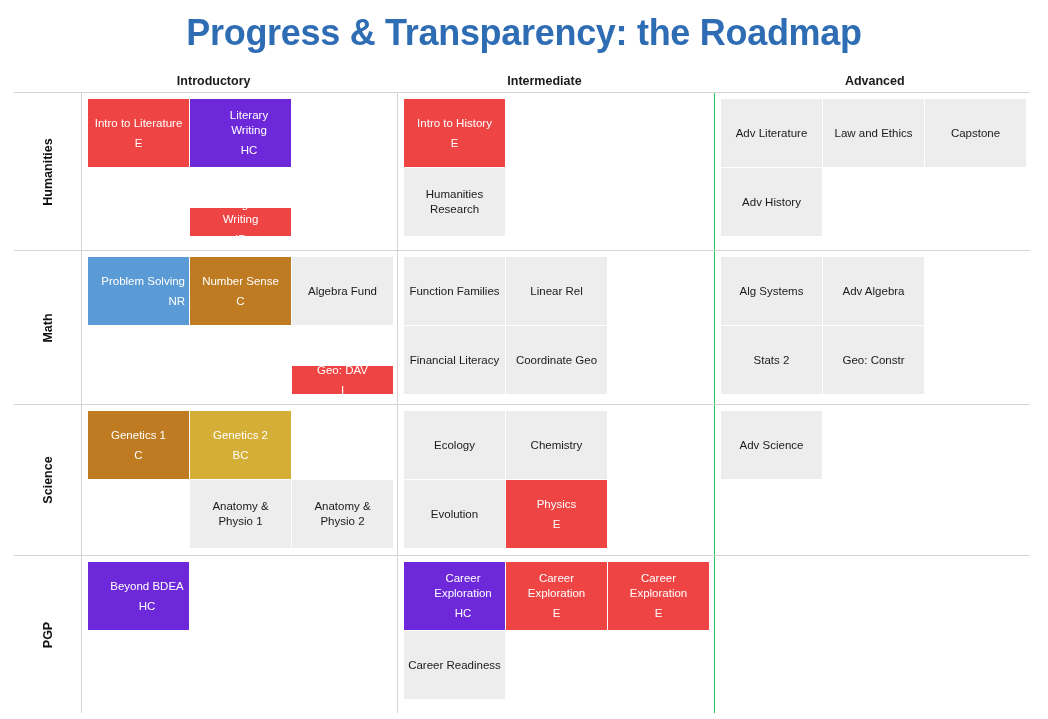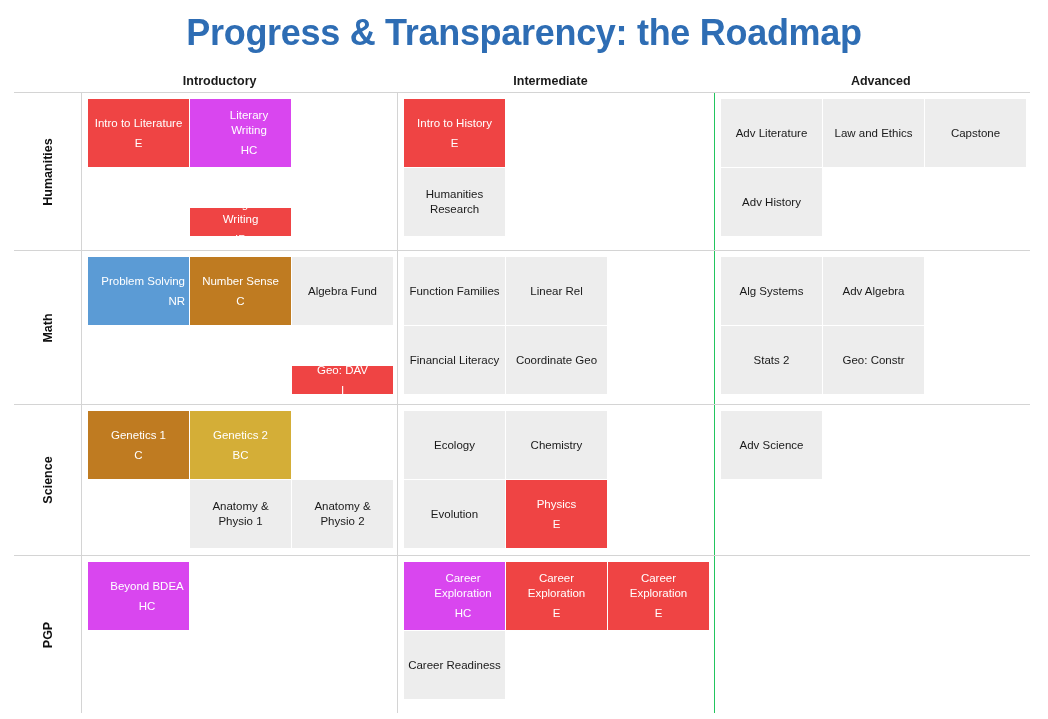--- a/index.html
+++ b/index.html
@@ -26,21 +26,21 @@
     font-weight: bold;
     color: #2E6DB4;
     letter-spacing: -0.3px;
     line-height: 50px;
     white-space: nowrap;
   }
 
   
   .col-headers {
     position: absolute;
-    left: 76px; top: 70px;
+    left: 70px; top: 70px;
     width: 948px; height: 22px;
     display: flex;
     gap: 43px;
   }
   .col-header {
     font-size: 12.5px;
     font-weight: bold;
     color: #1a1a1a;
     text-align: center;
     line-height: 22px;
@@ -114,21 +114,21 @@
     padding: 3px 4px;
     overflow: hidden;
   }
   .card .cname { display: block; }
   .card .ccode { display: block; margin-top: 5px; }
   .card.empty { background: transparent; }
 
   
   .c-grey   { background: #EDEDED; color: #1a1a1a; }
   .c-navy   { background: #ef4444; color: #ffffff; }
-  .c-green  { background: #d946ef; color: #ffffff; padding-left: 21px; }
+  .c-green  { background: #6d28d9; color: #ffffff; padding-left: 21px; }
   .c-mgrey  { background: #ef4444; color: #ffffff; margin-top: 40px; }
   .c-blue   { background: #5B9BD5; color: #ffffff; align-items: flex-end; }
   .c-orange { background: #BF7B21; color: #ffffff; }
   .c-gold   { background: #D4AE37; color: #ffffff; }
 </style>
 </head>
 <body>
 
 <div id="page">
 

